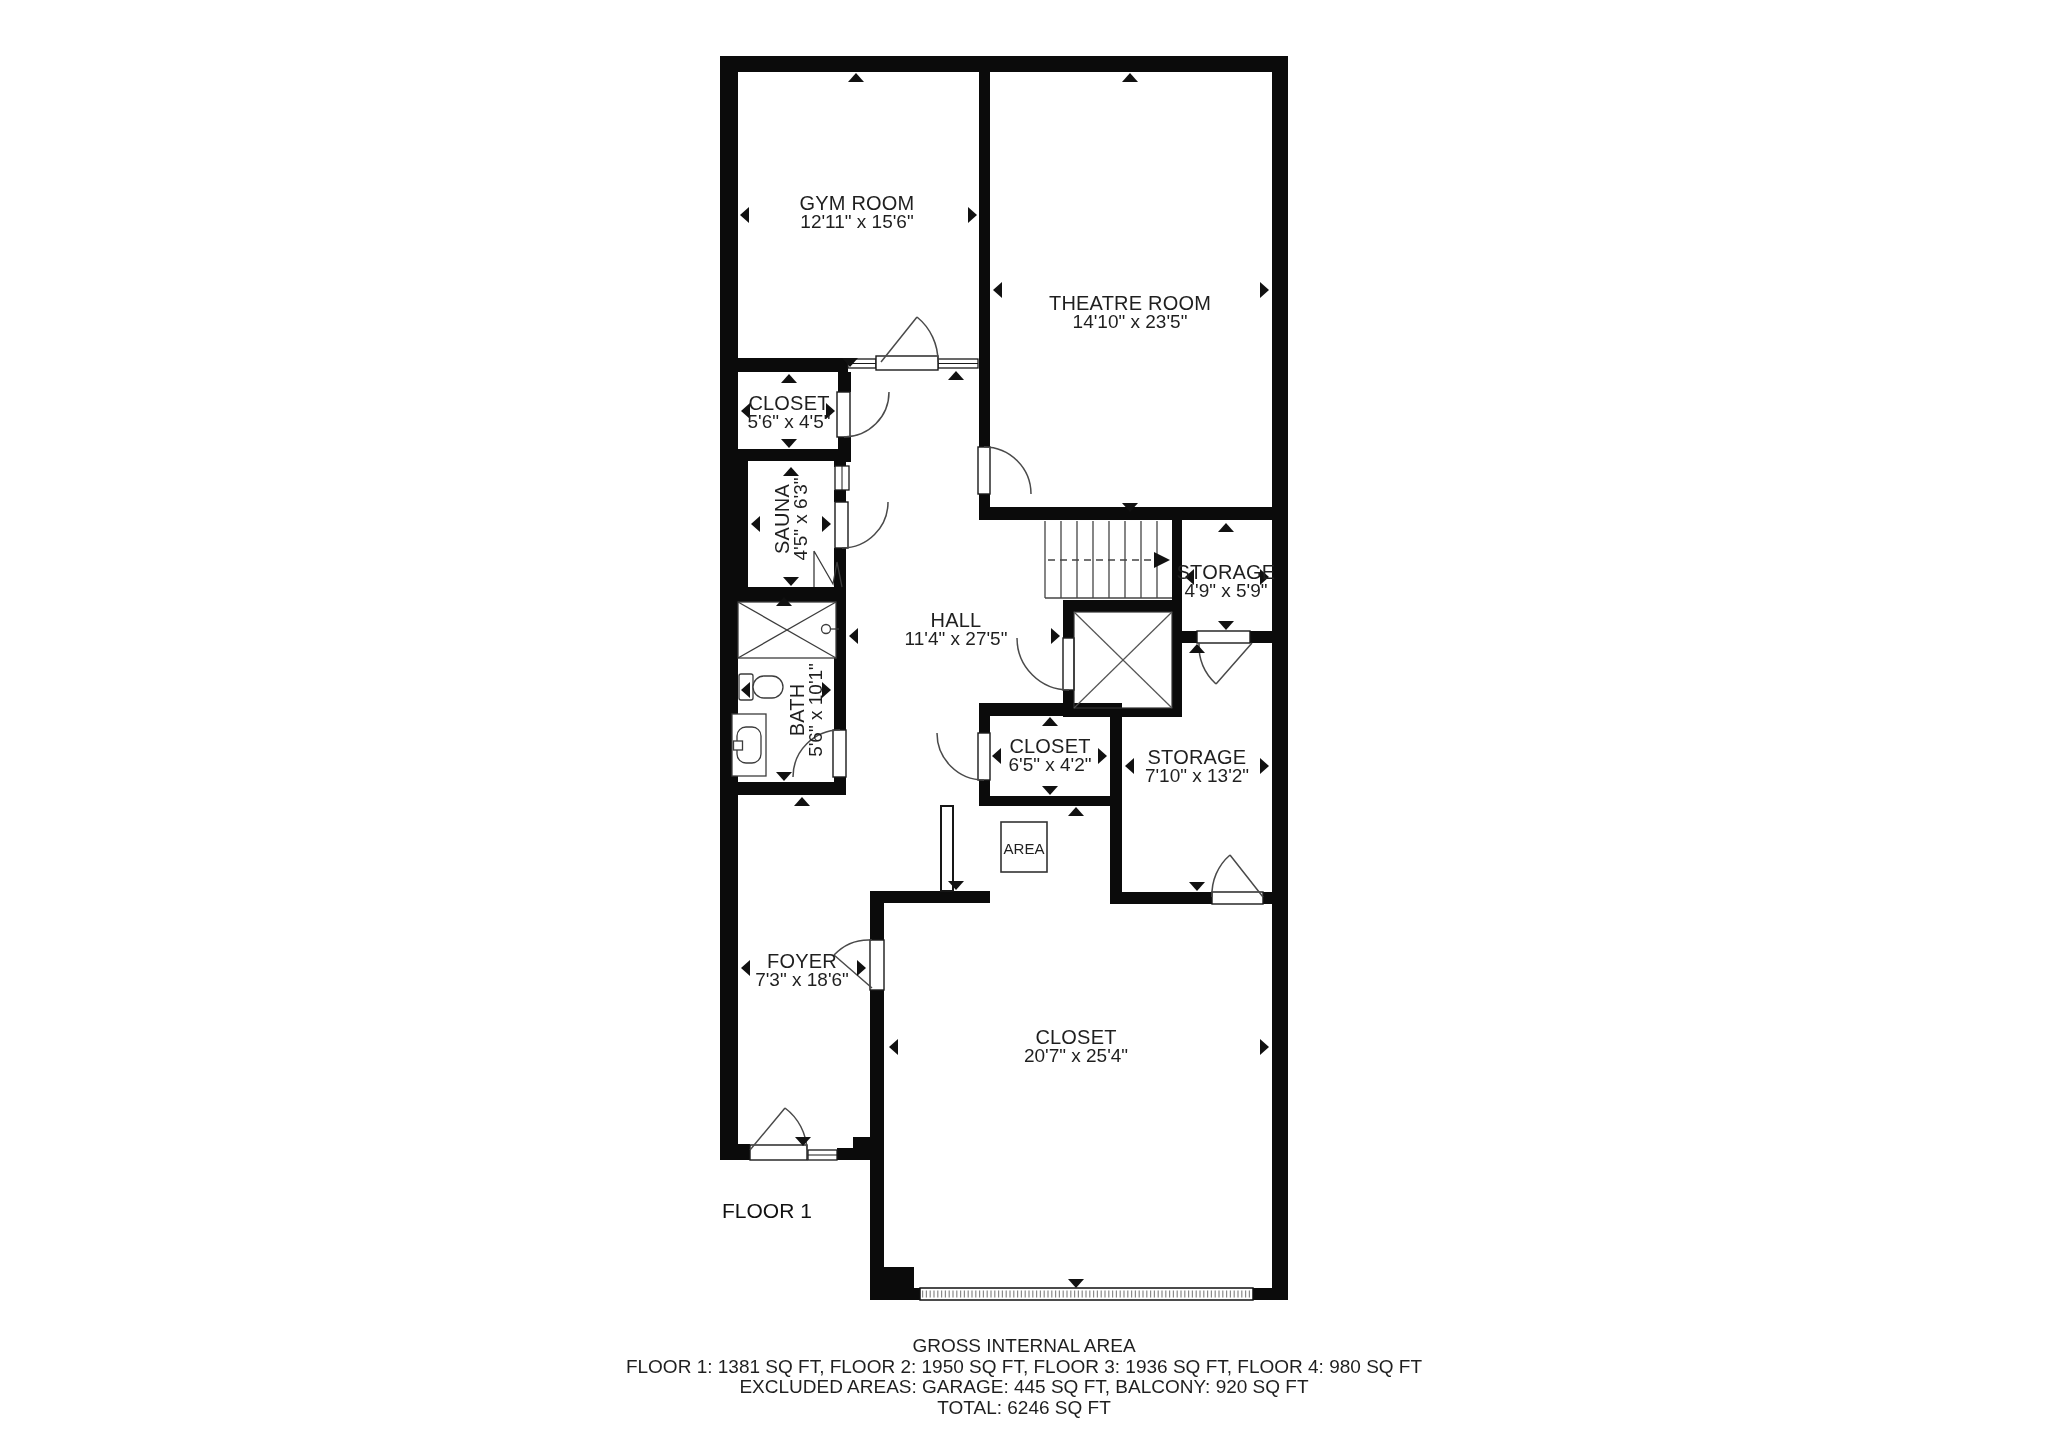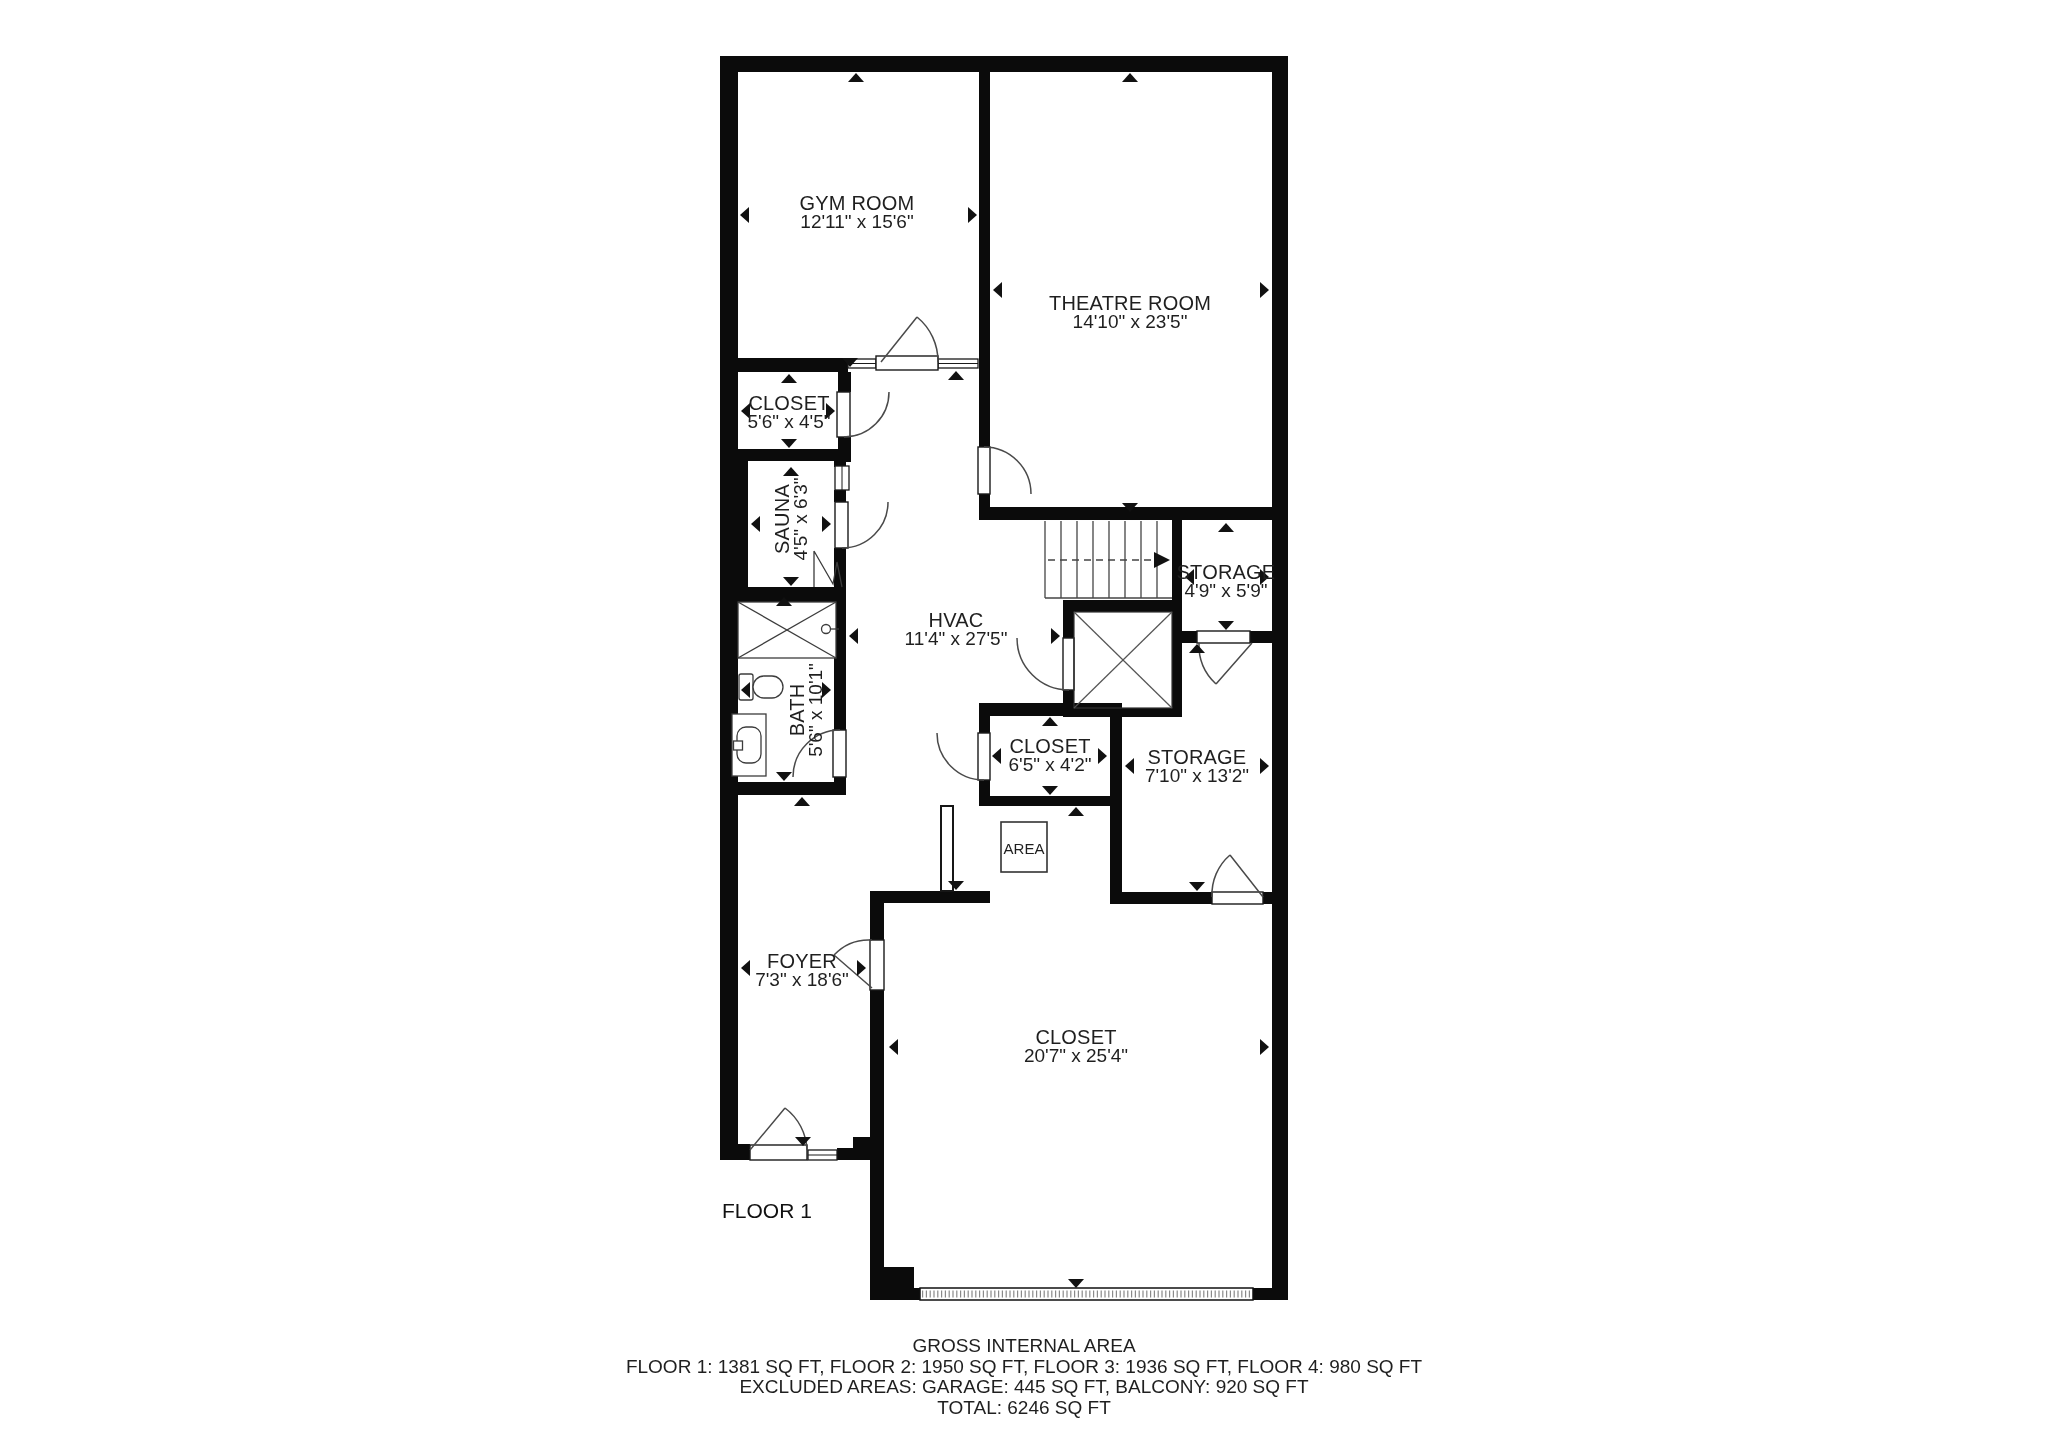--- a/index.html
+++ b/index.html
@@ -234,21 +234,21 @@
   </div>
   <div class="rlabel" style="left:789px;top:412px;">
     <span class="rname">CLOSET</span>
     <span class="rdims">5'6" x 4'5"</span>
   </div>
   <div class="rlabel rot" style="left:791px;top:519px;">
     <span class="rname">SAUNA</span>
     <span class="rdims">4'5" x 6'3"</span>
   </div>
   <div class="rlabel" style="left:956px;top:629px;">
-    <span class="rname">HVAC</span>
+    <span class="rname">HALL</span>
     <span class="rdims">11'4" x 27'5"</span>
   </div>
   <div class="rlabel" style="left:1226px;top:581px;">
     <span class="rname">STORAGE</span>
     <span class="rdims">4'9" x 5'9"</span>
   </div>
   <div class="rlabel rot" style="left:806px;top:710px;">
     <span class="rname">BATH</span>
     <span class="rdims">5'6" x 10'1"</span>
   </div>

